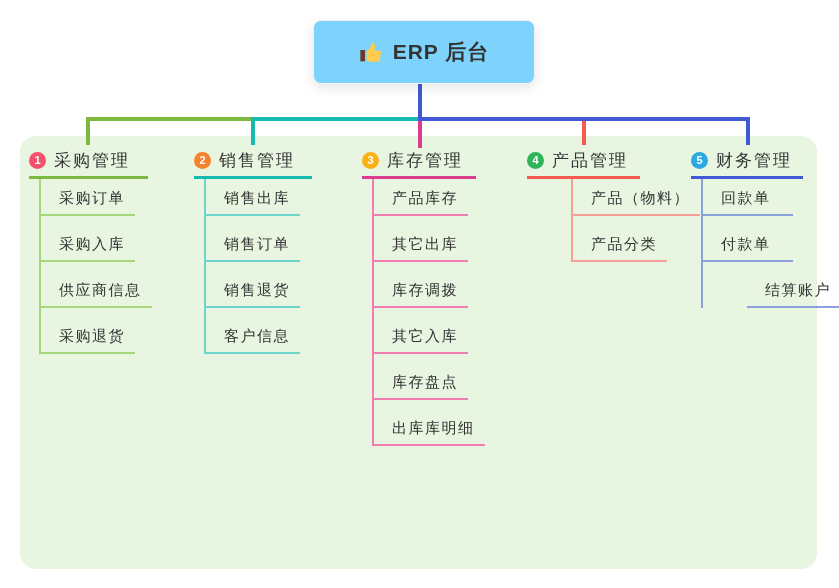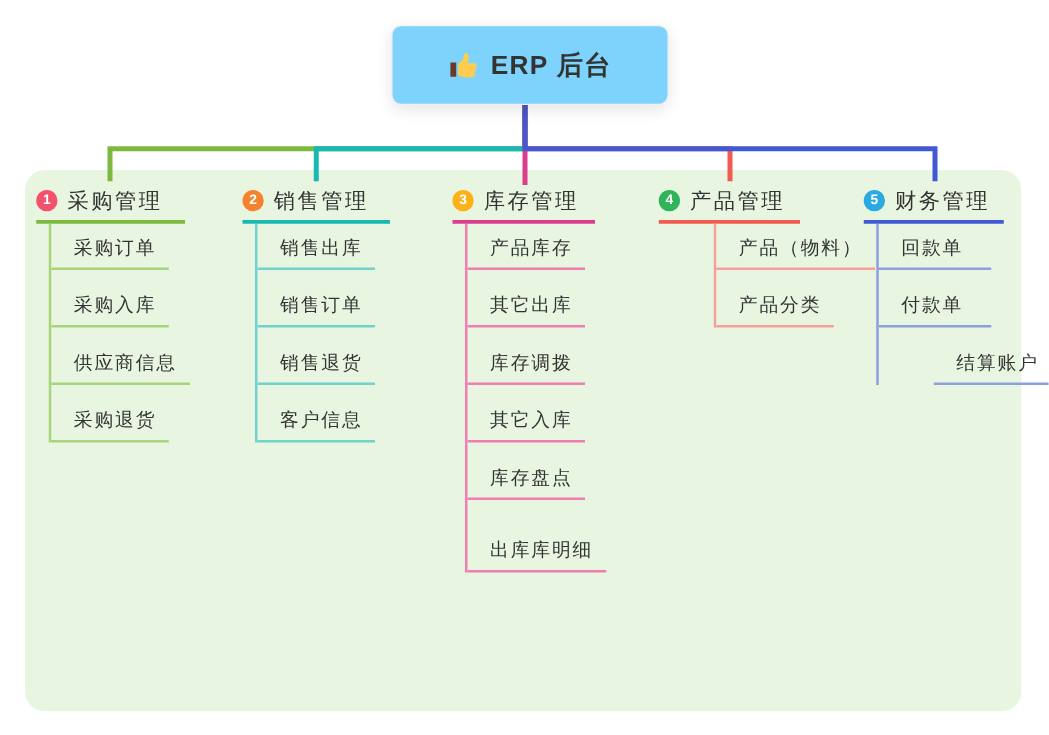--- a/index.html
+++ b/index.html
@@ -125,21 +125,21 @@
           </div>
           <div class="item" style="border-bottom-color: rgb(240, 126, 176);">
             <span>库存调拨</span>
           </div>
           <div class="item" style="border-bottom-color: rgb(240, 126, 176);">
             <span>其它入库</span>
           </div>
           <div class="item" style="border-bottom-color: rgb(240, 126, 176);">
             <span>库存盘点</span>
           </div>
-          <div class="item" style="border-bottom-color: rgb(240, 126, 176); margin-top: 12px;">
+          <div class="item" style="border-bottom-color: rgb(240, 126, 176);">
             <span>出库库明细</span>
           </div>
         </div>
   </div>
 
   <div class="branch" style="left: 527px; top: 150px;">
     <div class="branch-title" style="width: 113px; border-bottom-color: rgb(242, 91, 80);">
       <span class="badge" style="background: rgb(47, 180, 90);">4</span>
       <span class="btitle">产品管理</span>
     </div>

